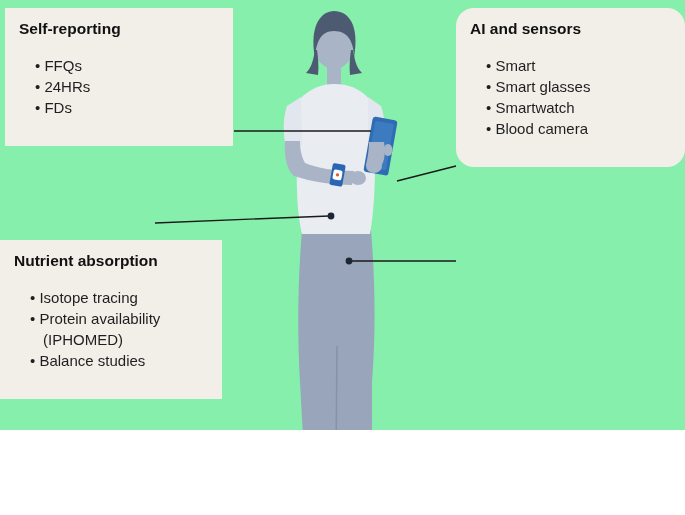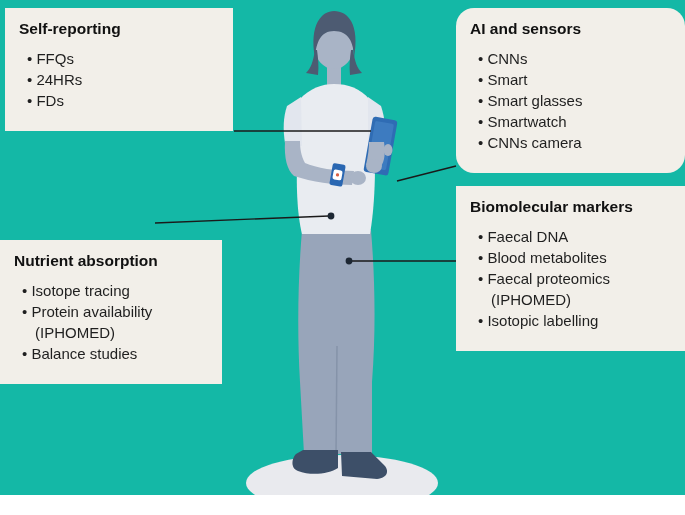--- a/index.html
+++ b/index.html
@@ -1,20 +1,20 @@
 <!DOCTYPE html>
 <html><head>
 <meta charset="utf-8">
 <style>
   html, body { margin: 0; padding: 0; background: #ffffff; }
   .canvas {
     position: relative;
     width: 685px;
-    height: 495px;
-    background: #14b8a6;
+    height: 430px;
+    background: #86efac;
     font-family: "Liberation Sans", sans-serif;
     color: #1a1a1a;
     overflow: hidden;
   }
   .scene {
     position: absolute;
     left: 0; top: 0;
     width: 685px; height: 515px;
   }
   .panel {
@@ -25,21 +25,21 @@
   }
   .panel-title {
     font-weight: 700;
     font-size: 15.5px;
     line-height: 20px;
     margin-bottom: 9px;
     color: #111111;
   }
   .panel-list {
     list-style: none;
-    margin: 8px;
+    margin: 16px;
     padding: 0;
     font-size: 15px;
     line-height: 21px;
     color: #1f1f1f;
   }
   .panel-list li {
     padding-left: 13px;
     text-indent: -13px;
   }
   .panel-list li::before { content: "\2022\00a0"; }
@@ -113,40 +113,30 @@
     <ul class="panel-list">
       <li>FFQs</li>
       <li>24HRs</li>
       <li>FDs</li>
     </ul>
   </div>
 
   <div class="panel" id="panel-ai">
     <div class="panel-title">AI and sensors</div>
     <ul class="panel-list">
-      <li>CNNs</li>
       <li>Smart</li>
       <li>Smart glasses</li>
       <li>Smartwatch</li>
-      <li>CNNs camera</li>
+      <li>Blood camera</li>
     </ul>
   </div>
 
   <div class="panel" id="panel-nutrient">
     <div class="panel-title">Nutrient absorption</div>
     <ul class="panel-list">
       <li>Isotope tracing</li>
       <li>Protein availability (IPHOMED)</li>
       <li>Balance studies</li>
     </ul>
   </div>
 
-  <div class="panel" id="panel-bio">
-    <div class="panel-title">Biomolecular markers</div>
-    <ul class="panel-list">
-      <li>Faecal DNA</li>
-      <li>Blood metabolites</li>
-      <li>Faecal proteomics (IPHOMED)</li>
-      <li>Isotopic labelling</li>
-    </ul>
-  </div>
 
 </div>
 
 </body></html>

